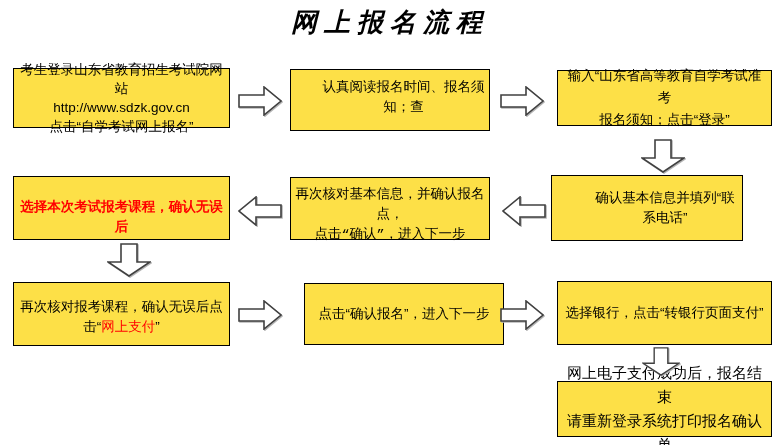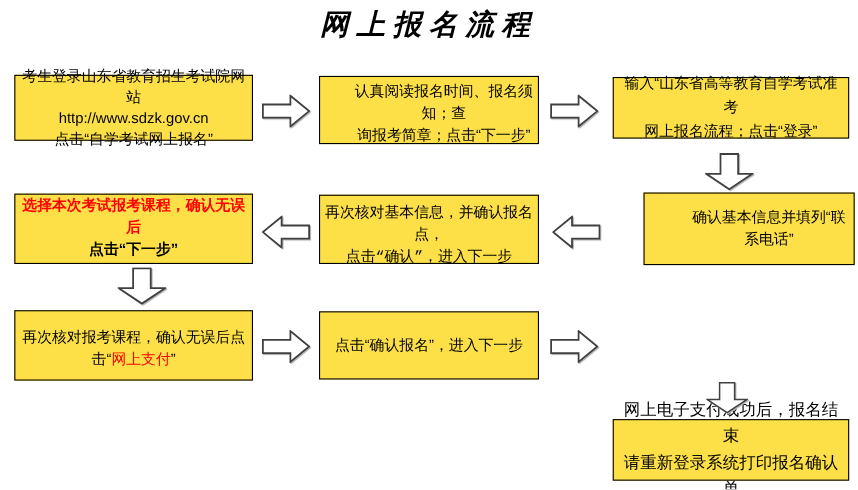--- a/index.html
+++ b/index.html
@@ -36,52 +36,53 @@
 <div class="canvas">
 
   <h1 class="title">网上报名流程</h1>
 
   <div class="box tight" style="left:13px; top:68px; width:217px; height:60px;">
     <span class="wrapblock">考生登录山东省教育招生考试院网站</span>
     <span class="wrapblock">http://www.sdzk.gov.cn</span>
     <span class="wrapblock">点击“自学考试网上报名”</span>
   </div>
 
-  <div class="box" style="left:290px; top:69px; width:200px; height:62px; justify-content:center; padding-top:7px;padding-left:31px;">
+  <div class="box" style="left:290px; top:69px; width:200px; height:62px; justify-content:space-between; padding-top:7px;padding-left:31px;">
     <span class="wrapblock">认真阅读报名时间、报名须知；查</span>
-    <span class="wrapblock">询报考简章；点击“下一步”</span>
   </div>
 
   <div class="box lh22" style="left:557px; top:70px; width:215px; height:56px;">
     <span class="wrapblock">输入“山东省高等教育自学考试准考</span>
-    <span class="wrapblock">网上报名流程；点击“登录”</span>
+    <span class="wrapblock">报名须知；点击“登录”</span>
   </div>
 
-  <div class="box" style="left:585px; top:175px; width:192px; height:66px;padding-left:40px;">
+  <div class="box" style="left:551px; top:175px; width:192px; height:66px;padding-left:40px;">
     <span class="wrapblock">确认基本信息并填列“联系电话”</span>
   </div>
 
   <div class="box" style="left:290px; top:177px; width:200px; height:63px; justify-content:flex-start; padding-top:7px;font-family:Liberation Mono, monospace;">
     <span class="wrapblock">再次核对基本信息，并确认报名点，</span>
     <span class="wrapblock">点击“确认”，进入下一步</span>
   </div>
 
   <div class="box" style="left:13px; top:176px; width:217px; height:64px; justify-content:flex-end; padding-top:8px;">
     <span class="wrapblock red bold">选择本次考试报考课程，确认无误后</span>
-    <span class="wrapblock bold">点击“下一步”</span>
   </div>
 
   <div class="box" style="left:13px; top:282px; width:217px; height:64px; justify-content:center; padding-top:8px;">
     <span class="wrapblock"><span>再次核对报考课程，确认无误后点击“</span><span class="red">网上支付</span><span>”</span></span>
   </div>
 
-  <div class="box" style="left:290px; top:283px; width:200px; height:62px;">
+  <div class="box" style="left:304px; top:283px; width:200px; height:62px;">
     <span class="wrapblock">点击“确认报名”，进入下一步</span>
   </div>
 
+  <div class="box" style="left:557px; top:281px; width:215px; height:64px;">
+    <span class="wrapblock">选择银行，点击“转银行页面支付”</span>
+  </div>
 
   <div class="box big" style="left:557px; top:381px; width:215px; height:56px;">
     <span class="wrapblock">网上电子支付成功后，报名结束</span>
     <span class="wrapblock">请重新登录系统打印报名确认单</span>
   </div>
 
   <div class="arrow" style="left:238px; top:86px;">
     <svg width="44" height="30" viewBox="0 0 44 30">
         <polygon points="1,9 26,9 26,1 43,15 26,29 26,21 1,21"></polygon>
       </svg>

